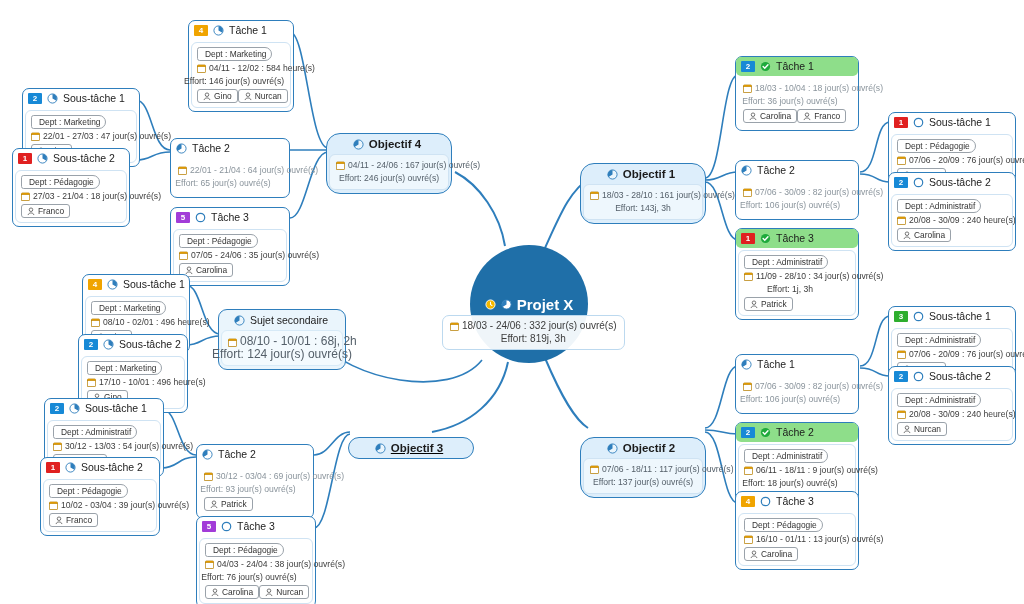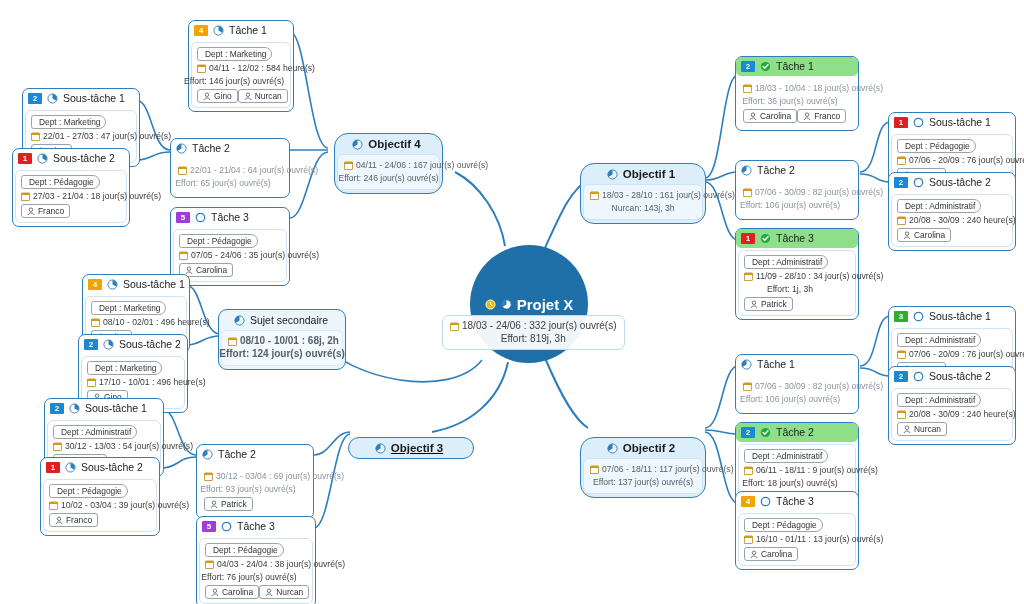--- a/index.html
+++ b/index.html
@@ -66,21 +66,21 @@
                font-size:11.5px;font-weight:bold;color:#1b1b1b;padding:4px 14px 4px 10px;}
   .obj .odetail{margin:0 2px 3px 2px;padding:3px 6px 4px 6px;background:#eef7fd;
                 border:1px solid #cfe3f3;border-radius:6px;
                 font-size:8.6px;color:#55606a;line-height:12px;white-space:nowrap;}
 
   .sujet .obody{border:1.4px solid #2e7ebc;border-radius:9px;background:#eaf5fc;}
   .sujet .otitle{display:flex;align-items:center;gap:5px;font-size:10.5px;
                  color:#1b1b1b;padding:4px 10px 4px 8px;font-weight:normal;}
   .sujet .odetail{margin:0 2px 3px 2px;padding:3px 6px 4px 6px;background:#f3fafe;
                 border:1px solid #d7eaf7;border-radius:6px;
-                font-size:10px;color:#55606a;line-height:12px;white-space:nowrap;font-weight:bold;}
+                font-size:12px;color:#55606a;line-height:12px;white-space:nowrap;}
 
   .muted{color:#8a949c;}
 </style>
 </head>
 <body>
 
 <div id="canvas">
 
   <svg class="edges" viewBox="0 0 1024 604">
     <g fill="none" stroke="#2e7ebc" stroke-width="1.5">
@@ -169,21 +169,21 @@
       </div>
       <div class="odetail">
         <div class="drow">
           <span class="cal"><svg width="9" height="9" viewBox="0 0 10 10">
                 <rect x="0.5" y="1" width="9" height="8.2" rx="1" fill="#f0a400" stroke="#b37c00" stroke-width="0.7"></rect>
                 <rect x="0.5" y="3" width="9" height="6.2" fill="#fff" stroke="#b37c00" stroke-width="0.6"></rect>
               </svg></span>
           <span>18/03 - 28/10 : 161 jour(s) ouvré(s)</span>
         </div>
         <div class="drow center">
-          <span>Nurcan: 143j, 3h</span>
+          <span>Effort: 143j, 3h</span>
         </div>
       </div>
     </div>
   </div>
 
   <div class="node obj" style="left:580px;top:437px;width:126px;">
     <div class="obody">
       <div class="otitle">
         <span class="ic">
             <svg width="11" height="11" viewBox="0 0 12 12">
@@ -215,21 +215,21 @@
             <svg width="11" height="11" viewBox="0 0 12 12">
               <circle cx="6" cy="6" r="5" fill="#eaf5fc" stroke="#2e7ebc" stroke-width="1"></circle>
               <path d="M6 6 L6 1 A5 5 0 0 0 1.6 8.6 Z" fill="#2e7ebc"></path>
             </svg>
           </span>
         <span>Objectif 3</span>
       </div>
     </div>
   </div>
 
-  <div class="node obj" style="left:334px;top:133px;width:109px;">
+  <div class="node obj" style="left:326px;top:133px;width:126px;">
     <div class="obody">
       <div class="otitle">
         <span class="ic">
             <svg width="11" height="11" viewBox="0 0 12 12">
               <circle cx="6" cy="6" r="5" fill="#eaf5fc" stroke="#2e7ebc" stroke-width="1"></circle>
               <path d="M6 6 L6 1 A5 5 0 0 0 1.6 8.6 Z" fill="#2e7ebc"></path>
             </svg>
           </span>
         <span>Objectif 4</span>
       </div>

